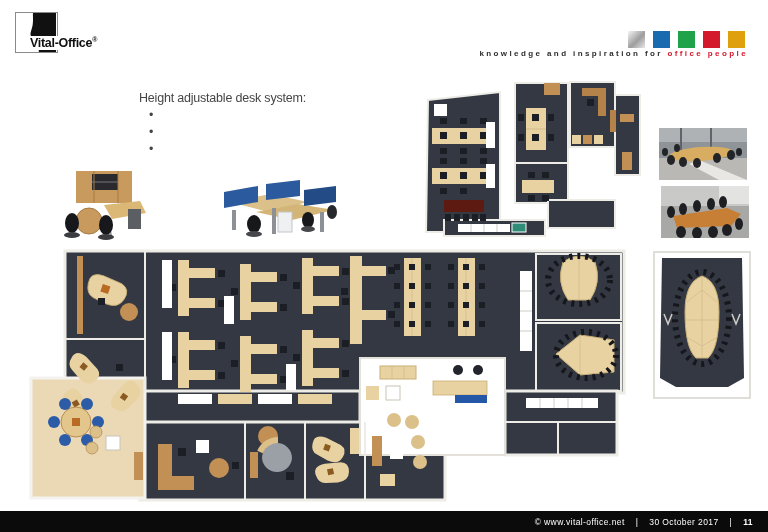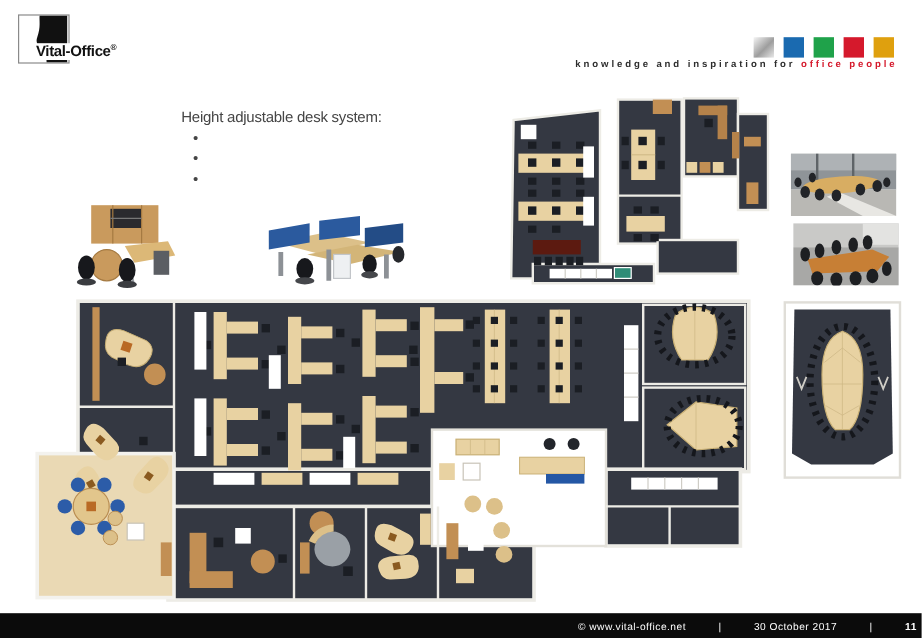--- a/index.html
+++ b/index.html
@@ -24,27 +24,27 @@
   .tagline .accent{color:var(--page-red);}
   .sq-row{top:31px;left:628px;display:flex;gap:8px;}
   .sq{width:17px;height:17px;}
   .sq-silver{background:linear-gradient(135deg,#f5f5f5 0%,#9d9d9d 55%,#e8e8e8 100%);}
   .sq-blue{background:var(--page-blue);}
   .sq-green{background:var(--page-green);}
   .sq-red{background:var(--page-red);}
   .sq-amber{background:var(--page-amber);}
 
   
-  .copy{left:151px;top:90px;width:290px;color:var(--text);font-size:12.5px;letter-spacing:-0.2px;line-height:17px;}
+  .copy{left:139px;top:90px;width:290px;color:var(--text);font-size:12.5px;letter-spacing:-0.2px;line-height:17px;}
   .copy ul{list-style:none;margin-top:0px;}
   .copy li{display:flex;}
   .copy li .dot{width:24px;text-align:center;flex:0 0 24px;}
 
   
-  .footer{left:0;bottom:0;width:768px;height:21px;background:var(--footer-bg);display:flex;align-items:center;justify-content:flex-end;padding-right:4px;gap:27px;color:#fff;font-size:8.5px;letter-spacing:0.4px;}
+  .footer{left:0;bottom:0;width:768px;height:21px;background:var(--footer-bg);display:flex;align-items:center;justify-content:flex-end;padding-right:15px;gap:11px;color:#fff;font-size:8.5px;letter-spacing:0.4px;}
   .footer .pg{font-weight:bold;}
 
   
   .f{fill:var(--floor);} .d{fill:var(--desk);} .c{fill:var(--chair);} .w{fill:#fff;}
   .wd{fill:var(--wood);}
   .wall{fill:none;stroke:var(--wall);stroke-width:2;}
   .seam{stroke:#cdb684;stroke-width:0.6;fill:none;}
   .tick{fill:none;stroke:#15171c;stroke-width:6;stroke-dasharray:3 5;}
 </style>
 </head>

